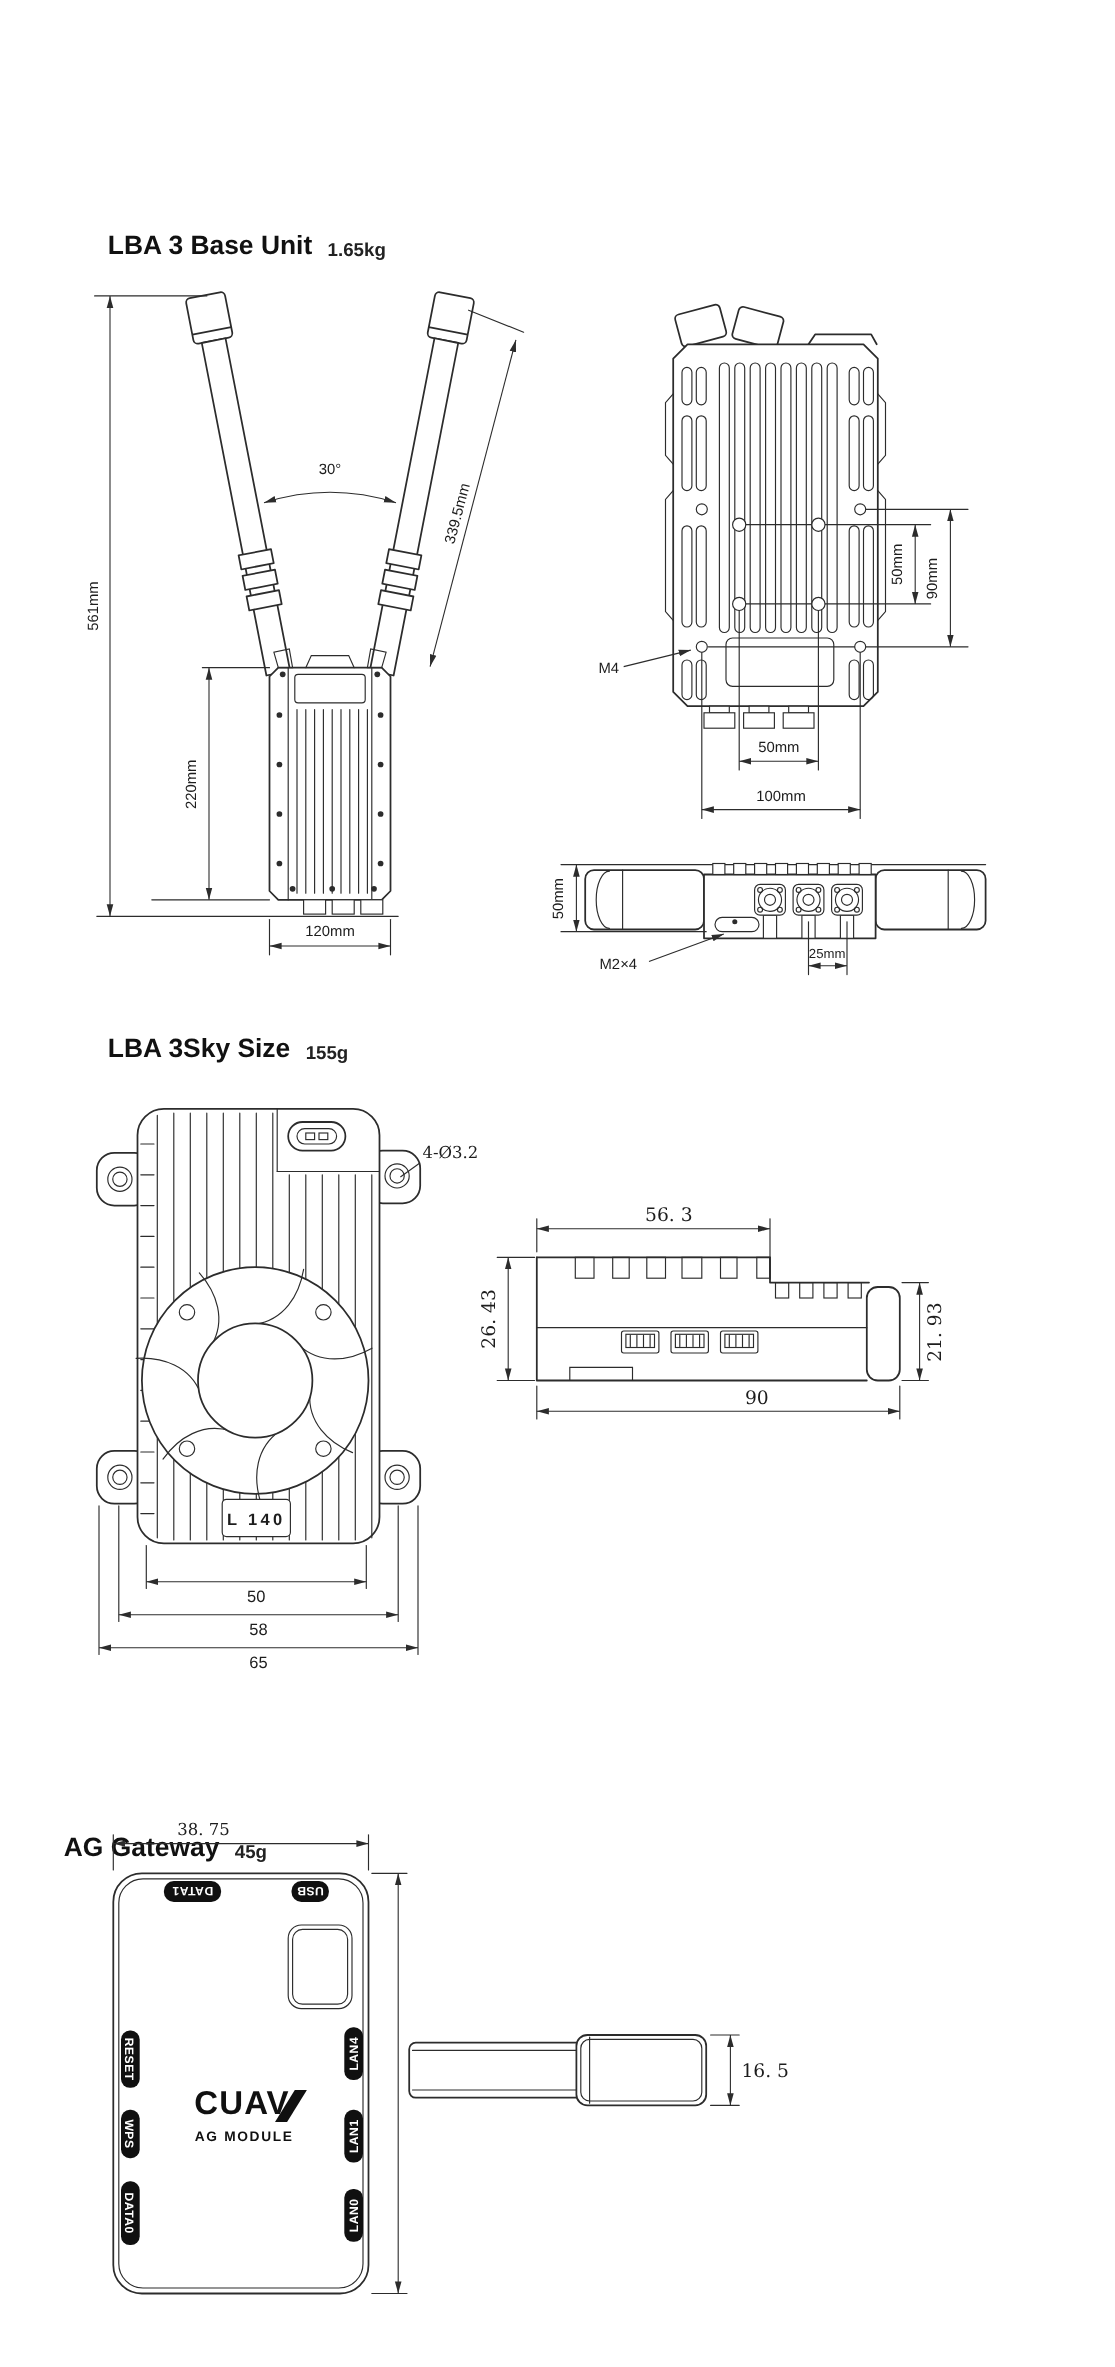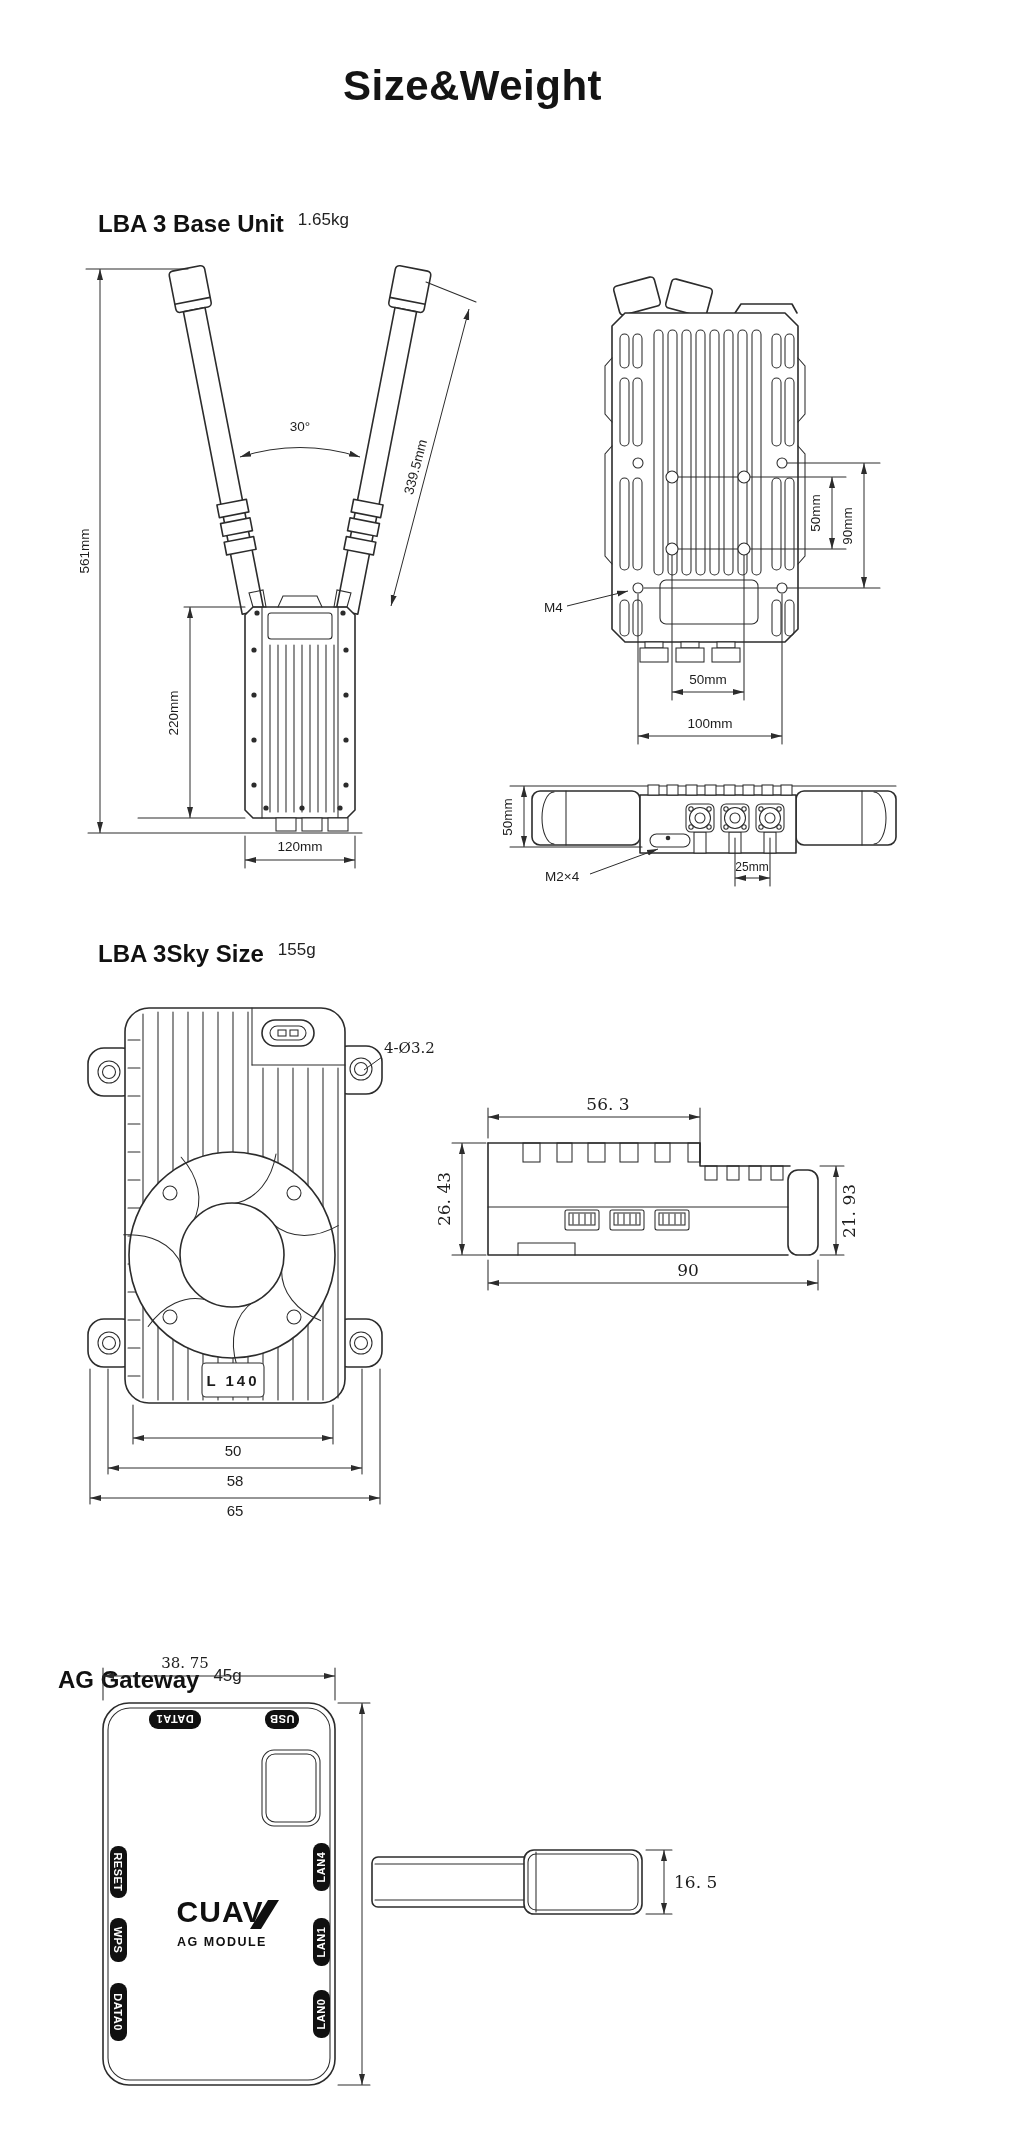--- a/index.html
+++ b/index.html
@@ -1,21 +1,21 @@
 <!DOCTYPE html>
 <html><head>
 <meta charset="utf-8">
 <style>
   html,body{margin:0;padding:0;background:#fff}
   .page{position:relative;width:1014px;height:2152px;background:#fff;
         font-family:"Liberation Sans",sans-serif;overflow:hidden}
   .h1{position:absolute;font-size:42px;font-weight:700;color:#141414;letter-spacing:.5px}
-  .sec{position:absolute;display:flex;align-items:flex-start;gap:14px;color:#111}
+  .sec{position:absolute;display:flex;align-items:flex-end;gap:14px;color:#111}
   .sec .st{font-size:24px;font-weight:700}
-  .sec .wt{font-size:17px;font-weight:400;color:#222}
+  .sec .wt{font-size:17px;font-weight:700;color:#222}
   svg.draw{position:absolute;left:0;top:0}
   .s{stroke:#2c2c2c;stroke-width:1.6;fill:none;stroke-linejoin:round;stroke-linecap:round}
   .sf{stroke:#2c2c2c;stroke-width:1.6;fill:#ffffff;stroke-linejoin:round}
   .t{stroke:#2c2c2c;stroke-width:1.05;fill:none;stroke-linecap:round}
   .tf{stroke:#2c2c2c;stroke-width:1.05;fill:#ffffff}
   .d{stroke:#2c2c2c;stroke-width:1;fill:none}
   .dot{fill:#2c2c2c;stroke:none}
   text{text-anchor:middle}
   .ts{text-anchor:start}
   .lblS{font:13.5px "Liberation Sans",sans-serif;fill:#1d1d1d}
@@ -26,21 +26,20 @@
   .pill{fill:#101010;stroke:none}
   .ptxt{font:700 11px "Liberation Sans",sans-serif;fill:#ffffff;letter-spacing:.5px}
   .logo{font:700 30px "Liberation Sans",sans-serif;fill:#101010;letter-spacing:1px}
   .logosub{font:700 12.5px "Liberation Sans",sans-serif;fill:#101010;letter-spacing:1.5px}
 </style>
 </head>
 <body>
 
 <div class="page">
 
-  <div class="h1" style="left:343px;top:62px">Size&amp;Weight</div>
 
   <div class="sec" style="left:98px;top:210px">
     <span class="st">LBA 3 Base Unit</span>
     <span class="wt">1.65kg</span>
   </div>
 
   <div class="sec" style="left:98px;top:940px">
     <span class="st">LBA 3Sky Size</span>
     <span class="wt">155g</span>
   </div>

